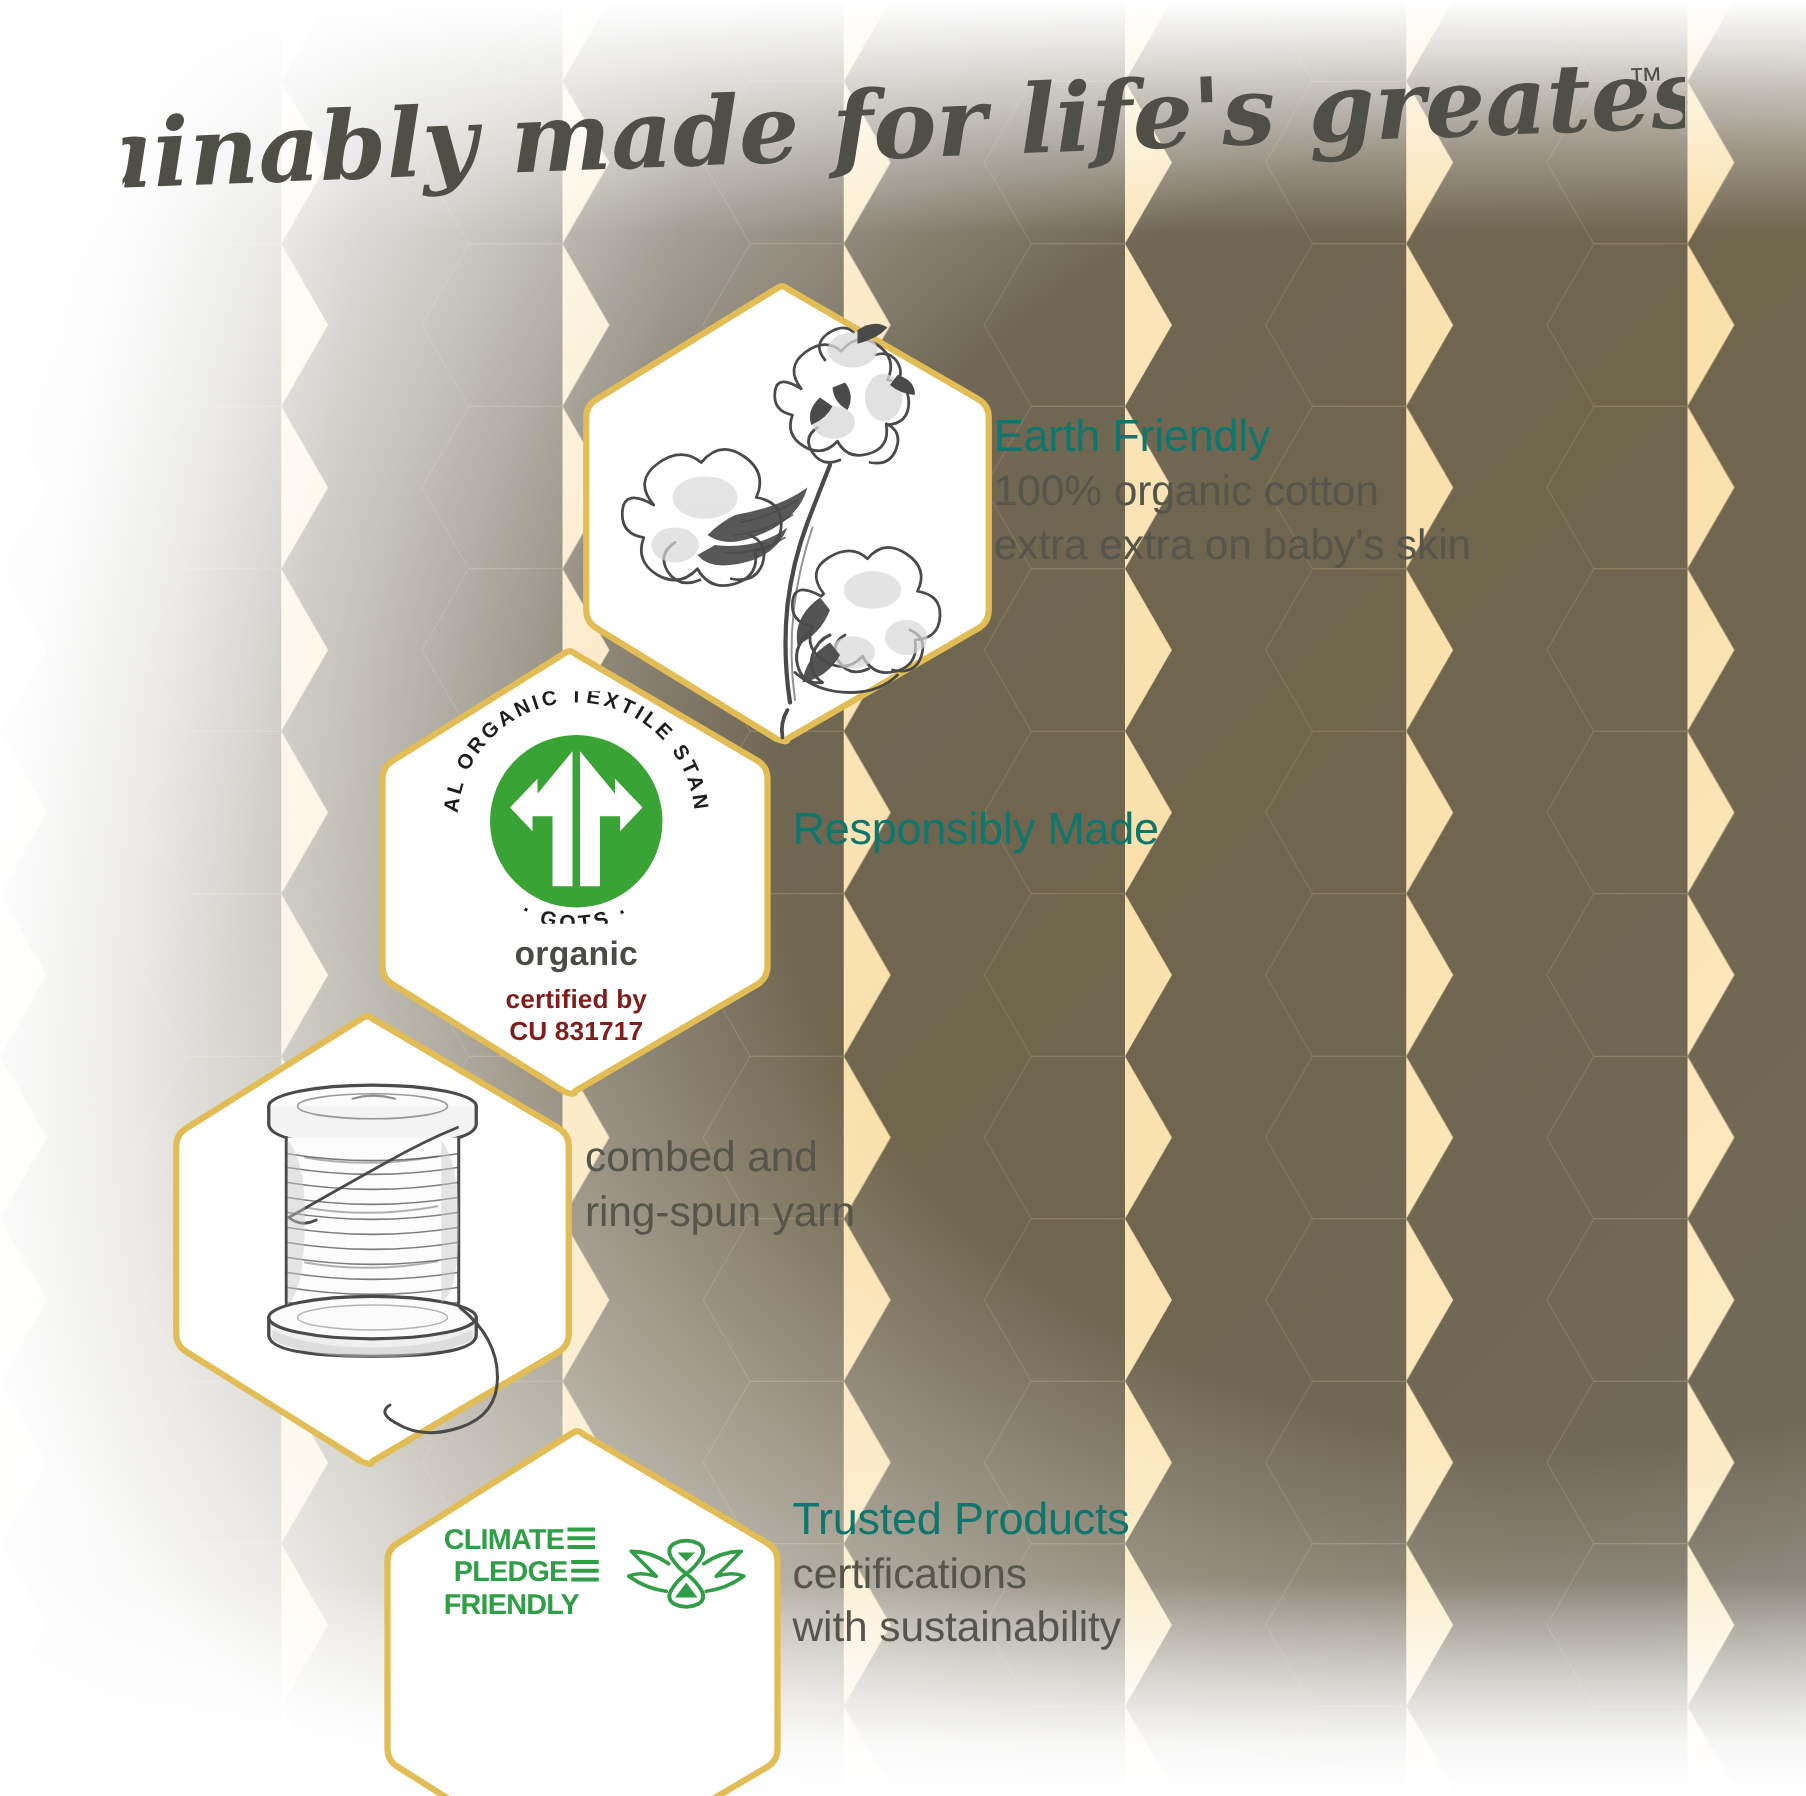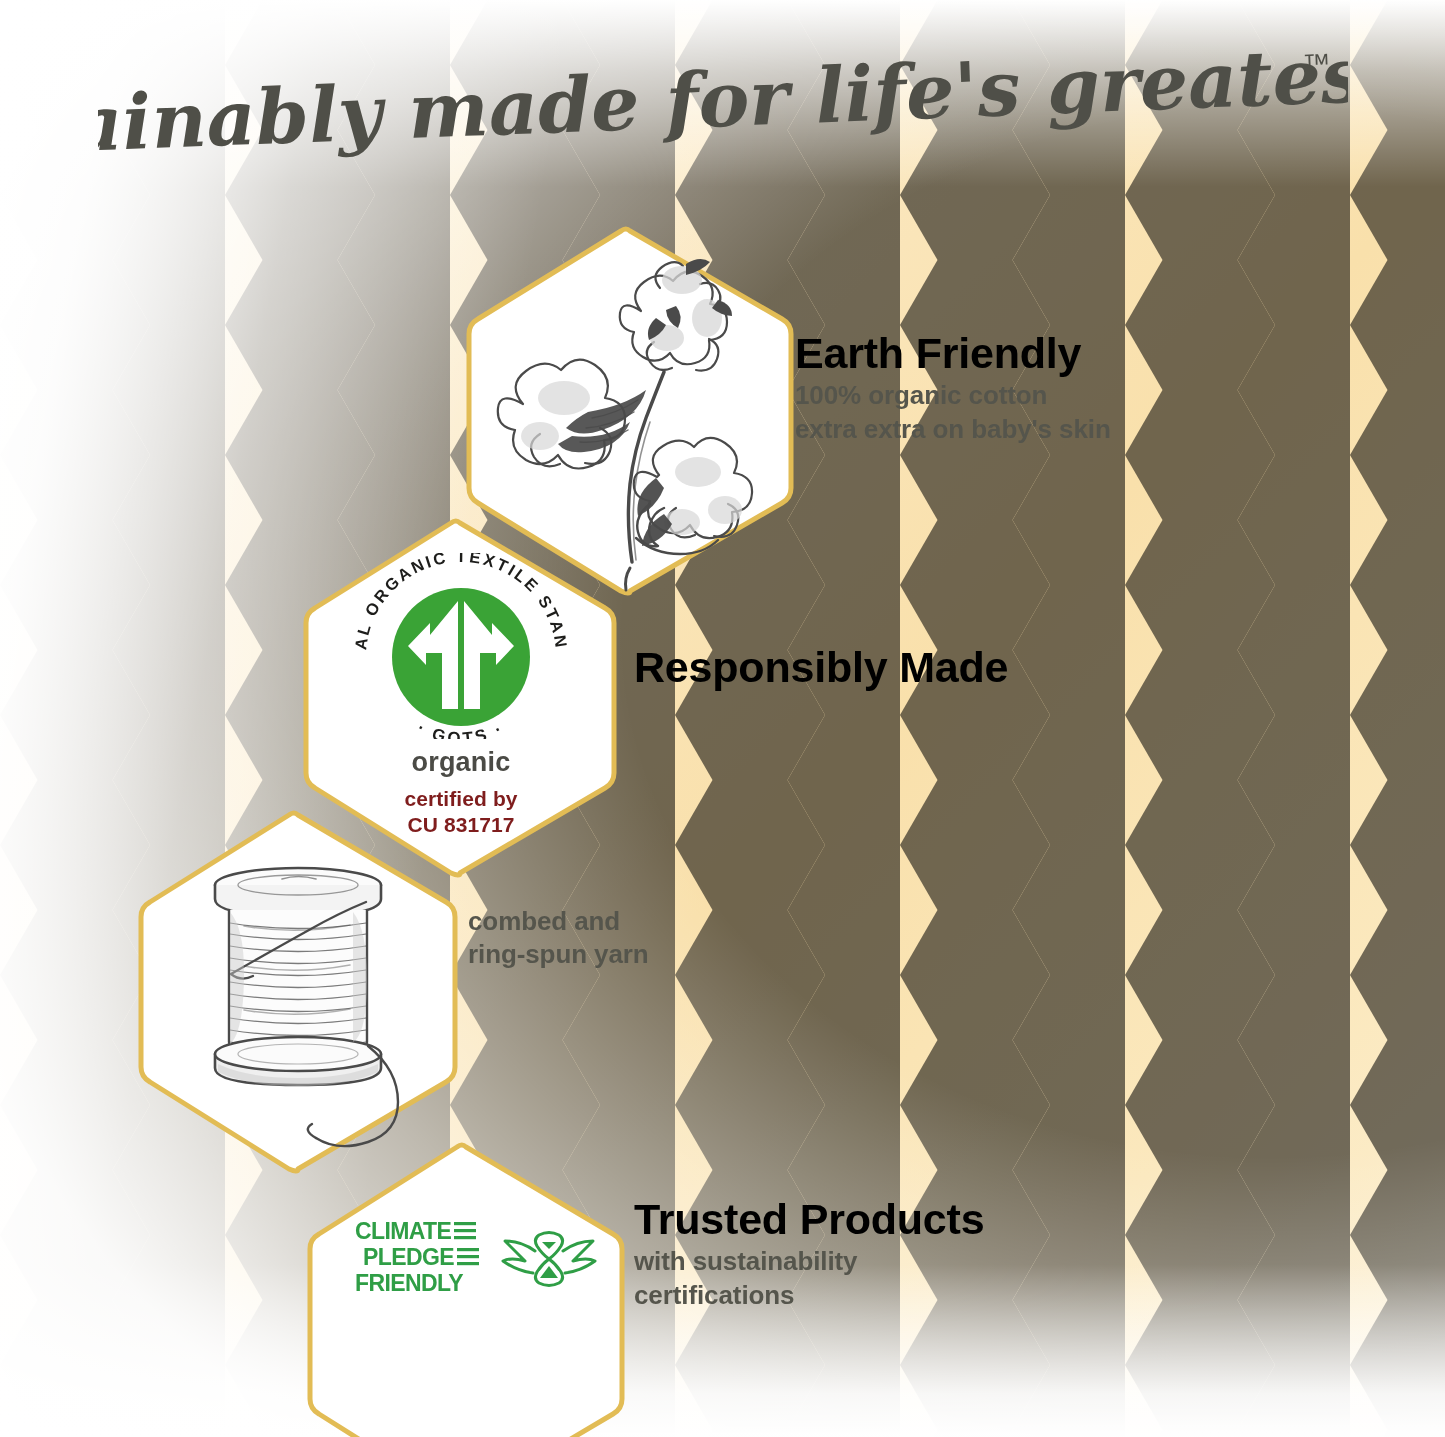--- a/index.html
+++ b/index.html
@@ -67,32 +67,32 @@
     z-index: 5;
   }
   .hex-tile svg { display: block; }
 
   .feature-text {
     position: absolute;
     z-index: 6;
   }
   .feature-title {
     font-family: "Liberation Sans", sans-serif;
-    font-weight: bold;
-    font-size: 43px;
+    font-weight: normal;
+    font-size: 36px;
     line-height: 1.08;
-    color: #000000;
+    color: #0f766e;
     letter-spacing: -0.2px;
     white-space: nowrap;
     margin: 0 0 3px 0;
   }
   .feature-sub {
     font-family: "Liberation Sans", sans-serif;
-    font-weight: bold;
-    font-size: 26px;
+    font-weight: normal;
+    font-size: 34px;
     line-height: 1.28;
     color: #55554c;
     letter-spacing: -0.1px;
     white-space: nowrap;
     margin: 0;
   }
 
   
   .gots-wrap { position: absolute; z-index: 7; text-align: center; }
   .gots-organic {
@@ -358,17 +358,17 @@
       </g>
       <g fill="#2f9e46">
         <path d="M41 19 l14 0 l-7 7 Z"></path>
         <path d="M48 43 l9 12 l-18 0 Z"></path>
       </g>
     </svg>
   </div>
 
   <div class="feature-text" style="left:634px; top:1196px;">
     <p class="feature-title">Trusted Products</p>
+    <p class="feature-sub">certifications</p>
     <p class="feature-sub">with sustainability</p>
-    <p class="feature-sub">certifications</p>
   </div>
 
 </div>
 
 </body></html>

